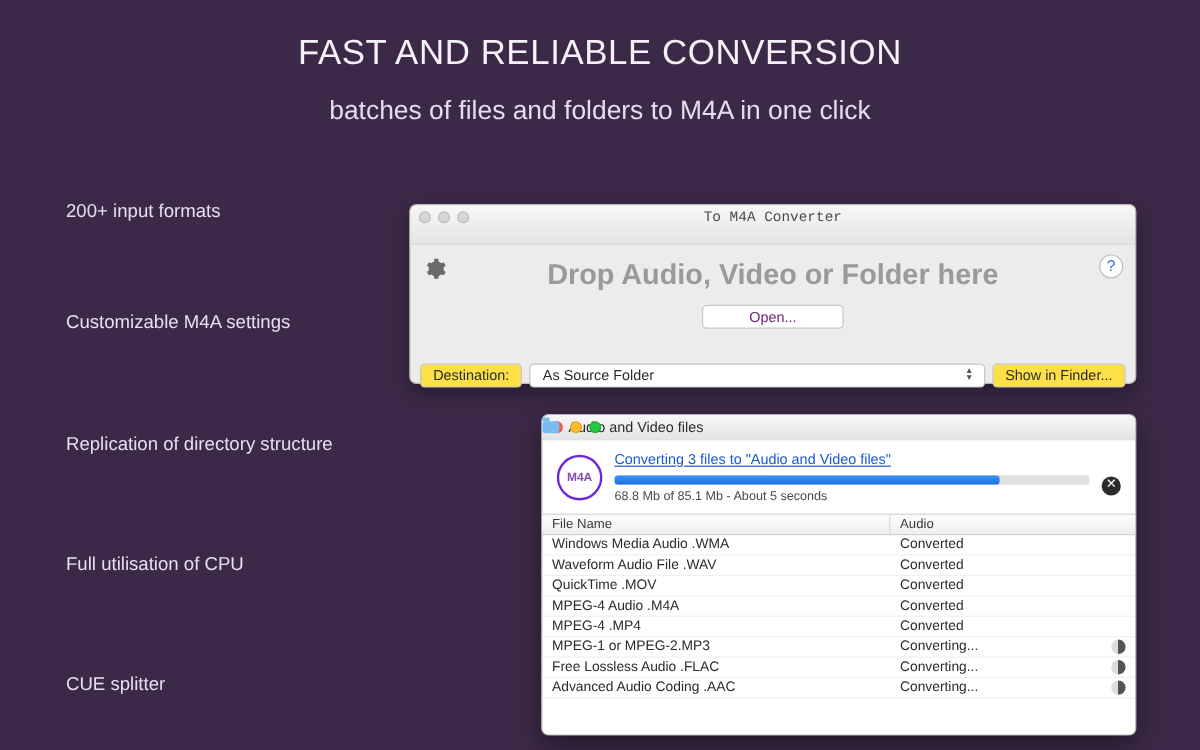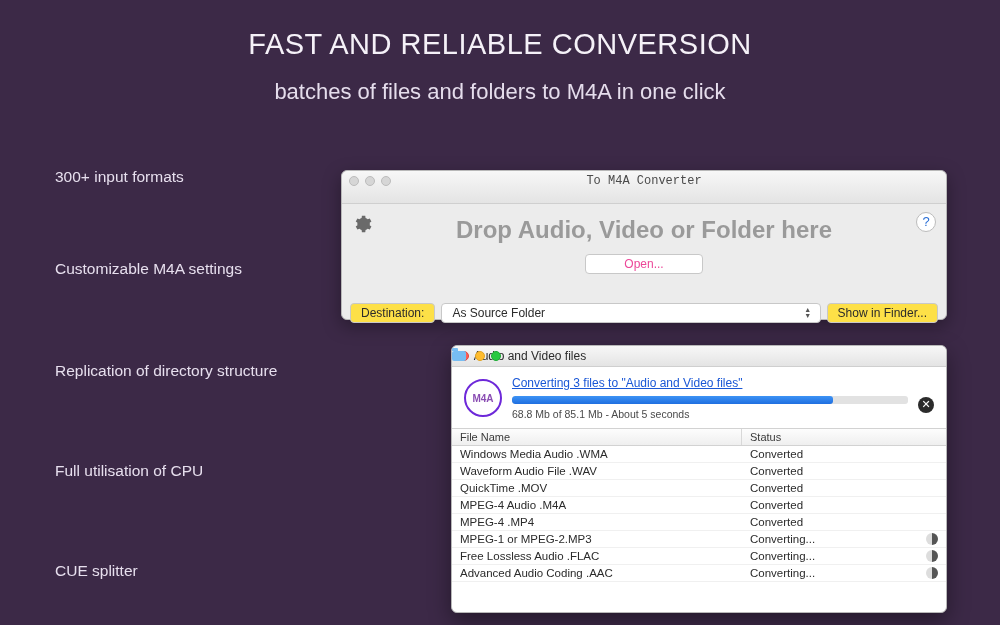--- a/index.html
+++ b/index.html
@@ -71,21 +71,21 @@
     color: #9a9a9a;
     padding-top: 12px;
   }
   .openbtn {
     display: block;
     margin: 10px auto 0;
     background: #fff;
     border: 1px solid #c8c8c8;
     border-radius: 4px;
     width: 118px; height: 20px;
-    font-size: 12px; color: #ec4899;
+    font-size: 12px; color: #701a75;
     text-align: center; line-height: 18px;
   }
   .bottomrow {
     position: absolute; left: 8px; right: 8px; bottom: 8px;
     display: flex; gap: 6px;
   }
   .macbtn {
     background: #fde047; border: 1px solid #c8c8c8;
     border-radius: 4px; height: 20px;
     font-size: 12px; color: #2b2b2b;
@@ -177,21 +177,21 @@
     width: 12px; height: 12px; border-radius: 50%;
     background: conic-gradient(#555 0 50%, #ddd 50% 100%);
   }
 </style>
 </head>
 <body>
 
 <div class="heading">FAST AND RELIABLE CONVERSION</div>
 <div class="subheading">batches of files and folders to M4A in one click</div>
 
-<div class="feature" style="top:168px">300+ input formats</div>
+<div class="feature" style="top:168px">200+ input formats</div>
 <div class="feature" style="top:260px">Customizable M4A settings</div>
 <div class="feature" style="top:362px">Replication of directory structure</div>
 <div class="feature" style="top:462px">Full utilisation of CPU</div>
 <div class="feature" style="top:562px">CUE splitter</div>
 
 <div class="win1">
   <div class="win1-titlebar">
     <div class="traffic">
       <div class="tl"></div>
       <div class="tl"></div>
@@ -235,21 +235,21 @@
       <div class="proglink">Converting 3 files to "Audio and Video files"</div>
       <div class="progbar">
         <div class="progfill" style="width:81%"></div>
       </div>
       <div class="progstat">68.8 Mb of 85.1 Mb - About 5 seconds</div>
     </div>
     <div class="cancelx">✕</div>
   </div>
   <div class="tablehdr">
     <div class="col-fn">File Name</div>
-    <div class="col-st">Status</div>
+    <div class="col-st">Audio</div>
   </div>
   <div id="tbody">
       <div class="tablerow">
         <div class="col-fn">Windows Media Audio .WMA</div>
         <div class="col-st">Converted</div>
       </div>
       <div class="tablerow">
         <div class="col-fn">Waveform Audio File .WAV</div>
         <div class="col-st">Converted</div>
       </div>

